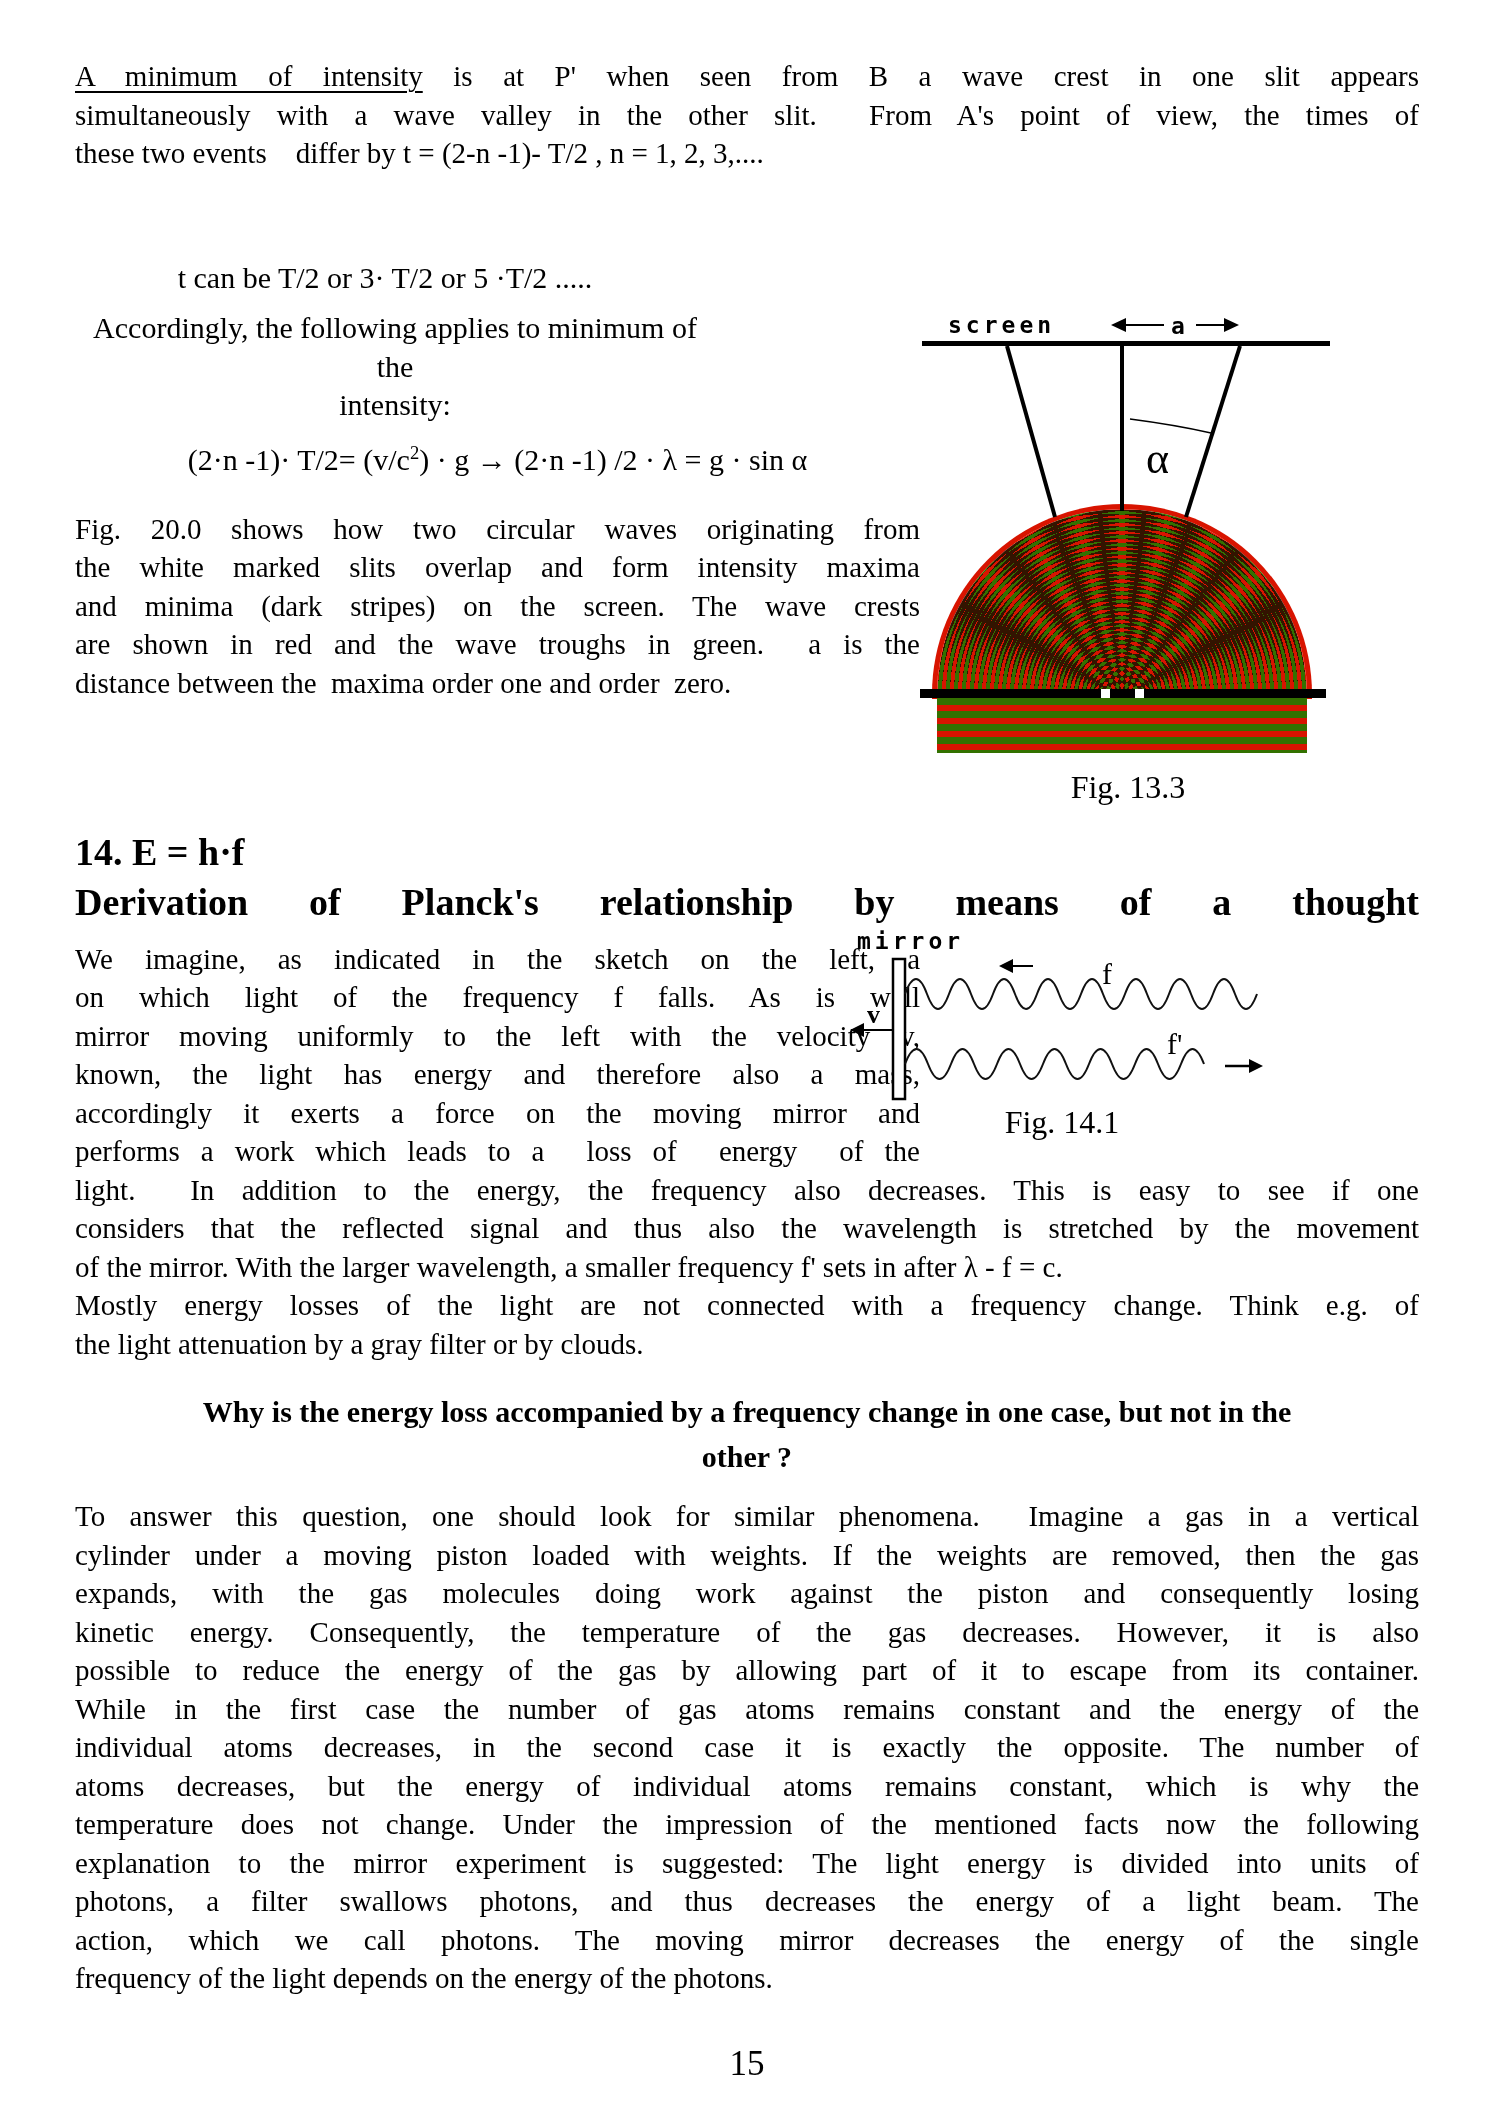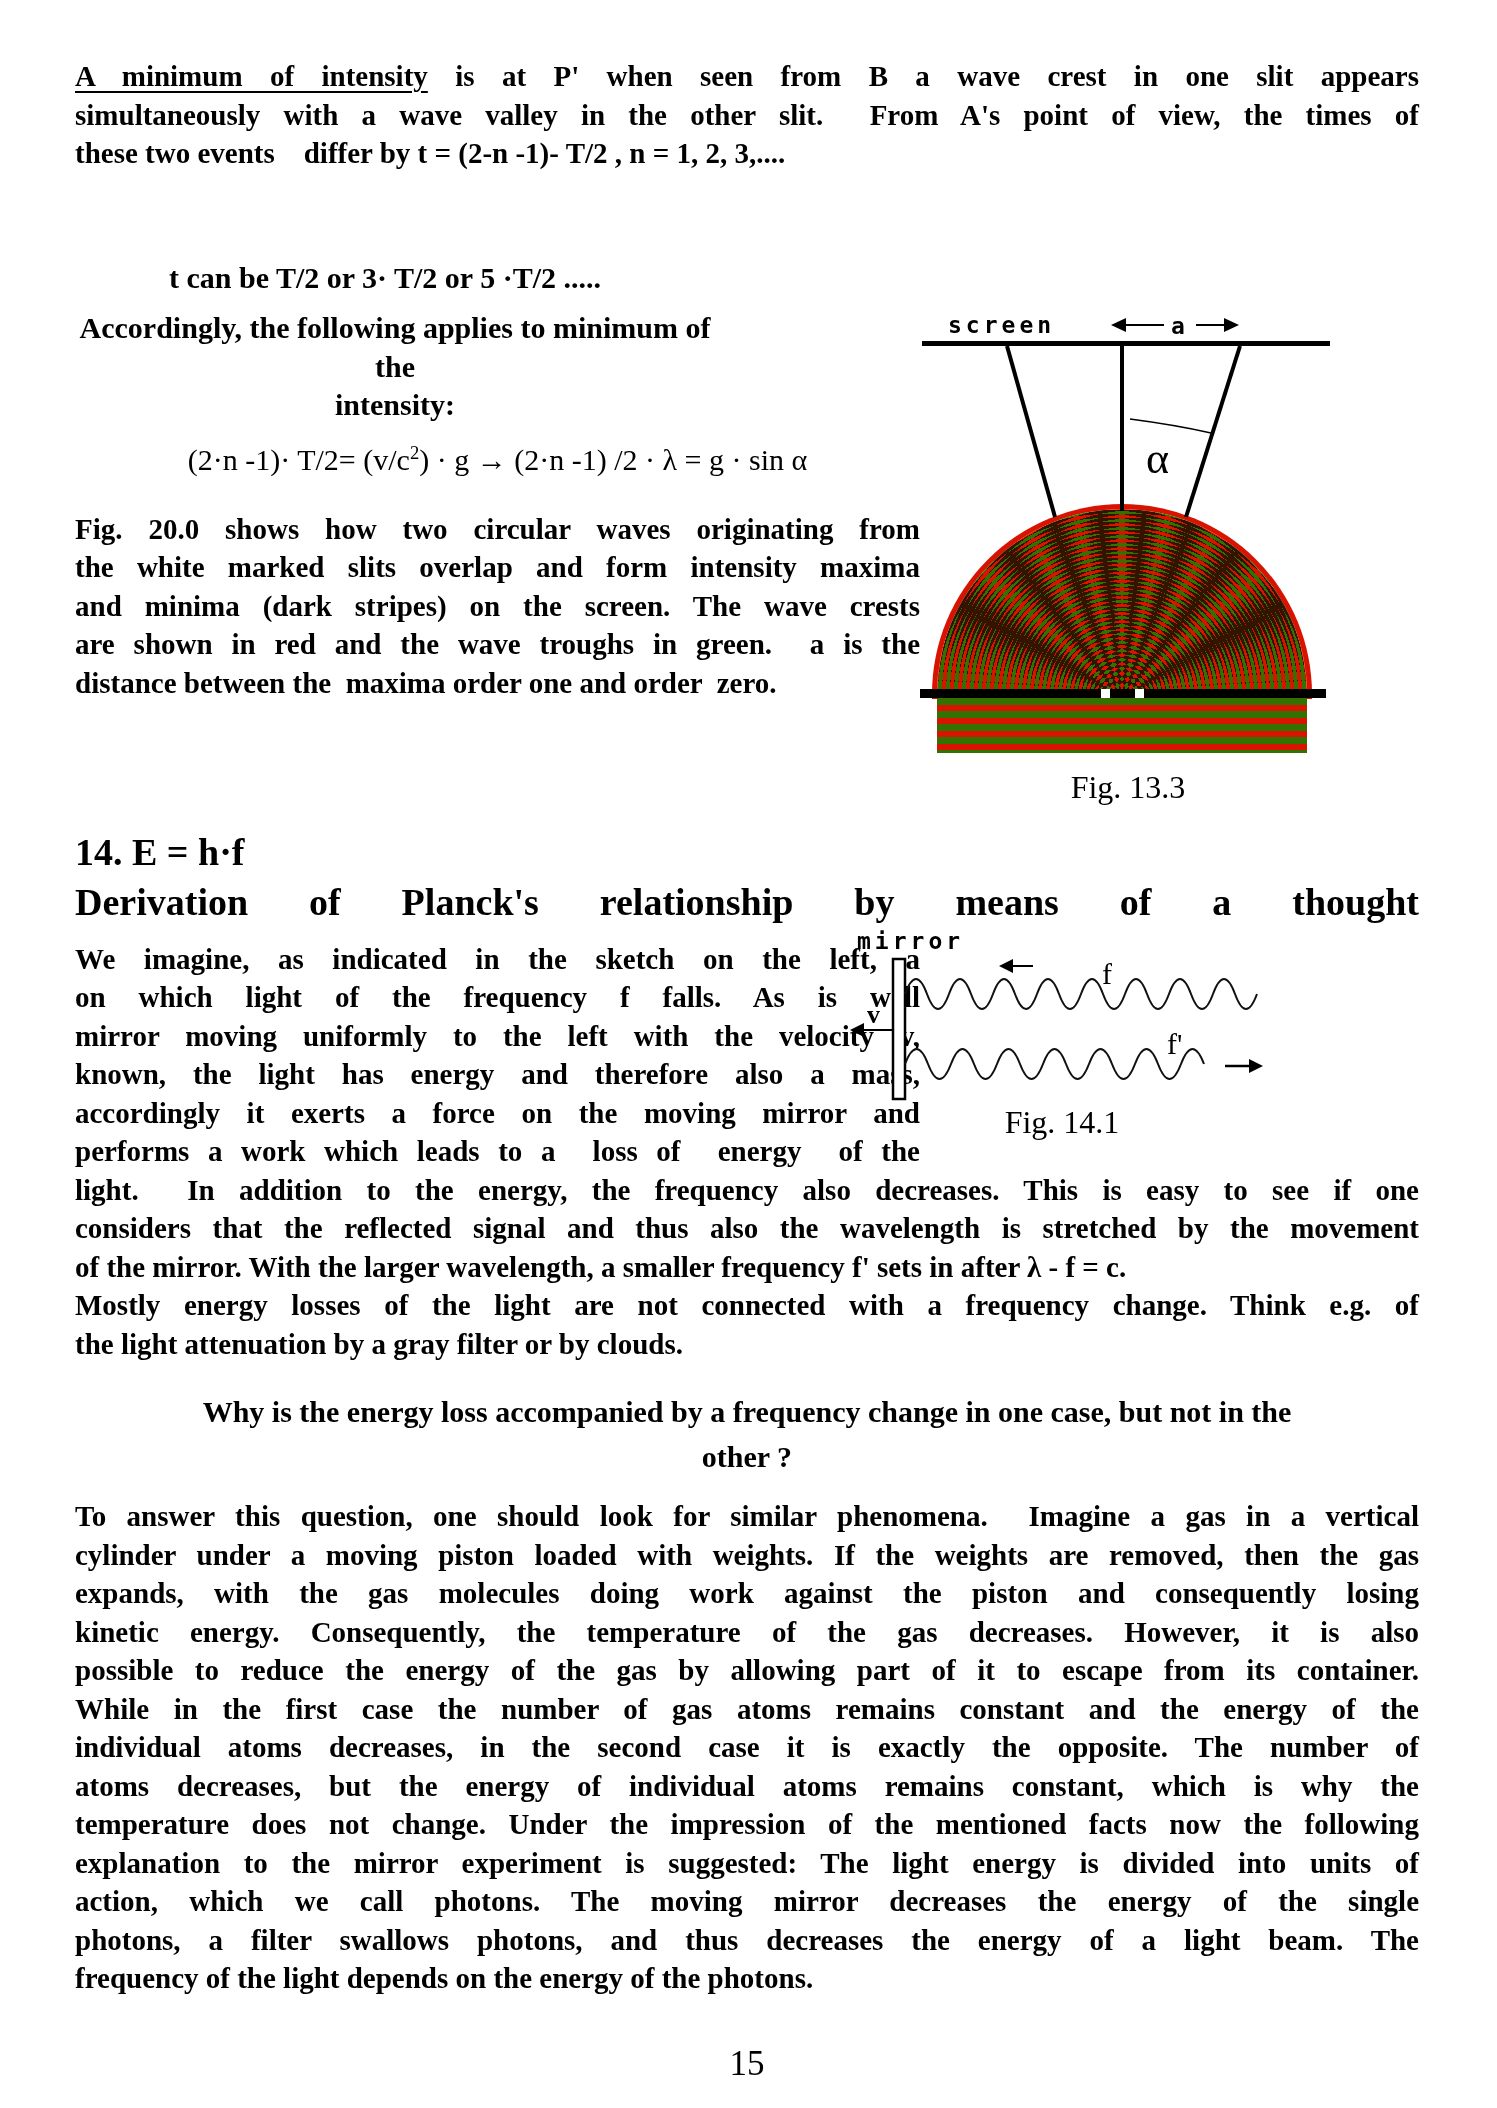--- a/index.html
+++ b/index.html
@@ -1,21 +1,21 @@
 <!DOCTYPE html>
 <html style="--fr: #d81400; --fg: #337100;"><head>
 <meta charset="utf-8">
 <style>
   html,body{margin:0;padding:0;background:#ffffff;}
   body{width:1497px;height:2108px;position:relative;overflow:hidden;
        font-family:"Liberation Serif",serif;color:#000;}
   .page{position:absolute;inset:0;padding:0 78px 0 75px;box-sizing:border-box;}
 
   
-  .tl{font-size:29px;line-height:38.5px;white-space:pre-wrap;font-weight:bold;}
+  .tl{font-size:29px;line-height:38.5px;white-space:pre-wrap;}
   .tl.just{text-align:justify;text-align-last:justify;}
   .ul{text-decoration:underline;text-decoration-thickness:2px;text-underline-offset:5px;}
 
   .intro{margin-top:57px;width:1344px;}
 
   .row13{position:relative;height:565px;}
   .leftcol{width:845px;}
   .ctr1{margin-top:86px;width:620px;text-align:center;font-size:30px;}
   .ctrblock{margin-top:12px;width:640px;text-align:center;}
   .ctrblock .tl{font-size:30px;}
@@ -178,19 +178,19 @@
       <div class="tl just">To answer this question, one should look for similar phenomena.  Imagine a gas in a vertical</div>
       <div class="tl just">cylinder under a moving piston loaded with weights. If the weights are removed, then the gas</div>
       <div class="tl just">expands, with the gas molecules doing work against the piston and consequently losing</div>
       <div class="tl just">kinetic energy. Consequently, the temperature of the gas decreases. However, it is also</div>
       <div class="tl just">possible to reduce the energy of the gas by allowing part of it to escape from its container.</div>
       <div class="tl just">While in the first case the number of gas atoms remains constant and the energy of the</div>
       <div class="tl just">individual atoms decreases, in the second case it is exactly the opposite. The number of</div>
       <div class="tl just">atoms decreases, but the energy of individual atoms remains constant, which is why the</div>
       <div class="tl just">temperature does not change. Under the impression of the mentioned facts now the following</div>
       <div class="tl just">explanation to the mirror experiment is suggested: The light energy is divided into units of</div>
+      <div class="tl just">photons, a filter swallows photons, and thus decreases the energy of a light beam. The</div>
       <div class="tl just">action, which we call photons. The moving mirror decreases the energy of the single</div>
-      <div class="tl just">photons, a filter swallows photons, and thus decreases the energy of a light beam. The</div>
       <div class="tl">frequency of the light depends on the energy of the photons.</div>
     </div>
 
   <div class="pagenum">15</div>
 </div>
 
 </body></html>

